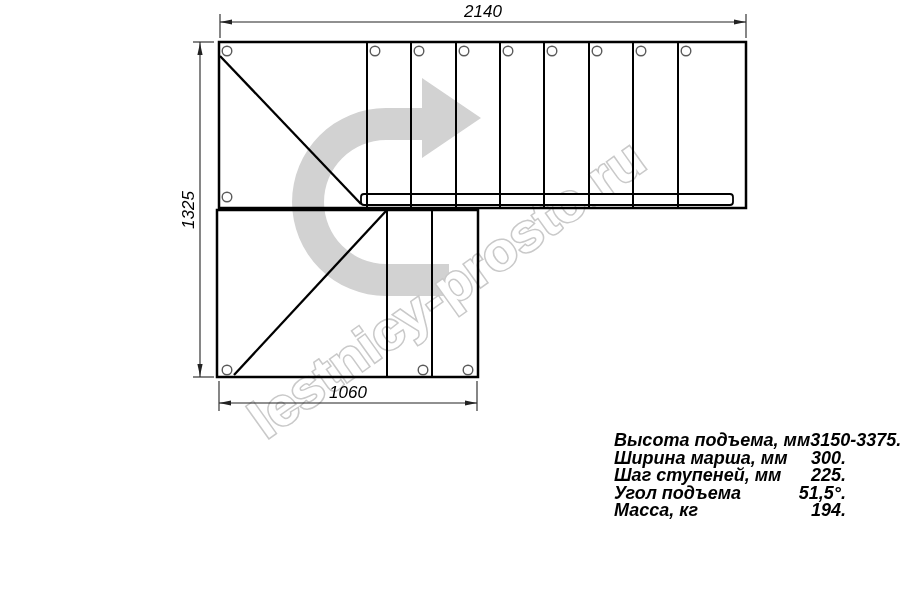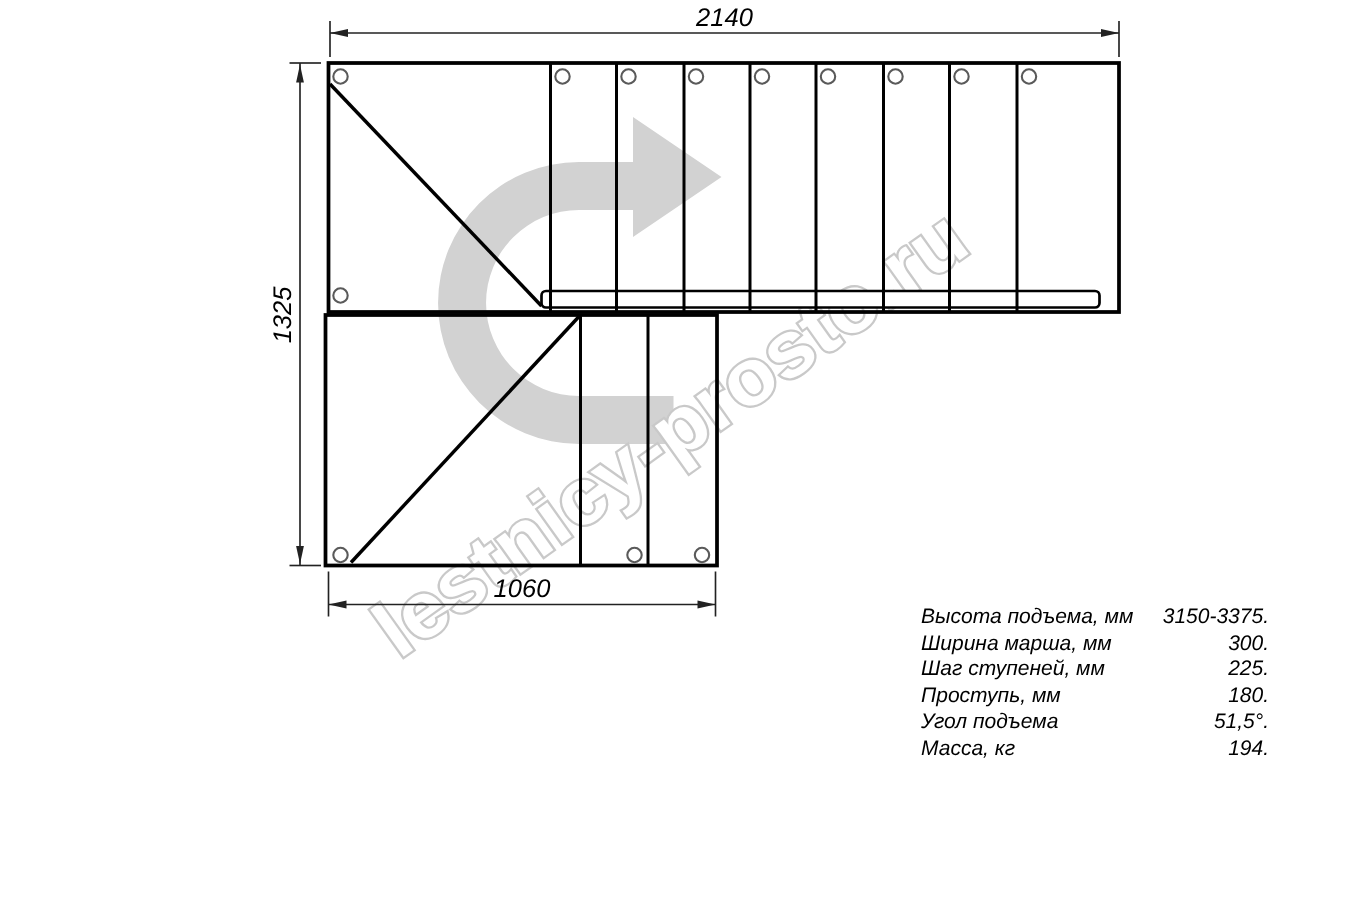--- a/index.html
+++ b/index.html
@@ -2,23 +2,23 @@
 <html><head>
 <meta charset="utf-8">
 <style>
   html,body{margin:0;padding:0;background:#ffffff;}
   .stage{
     position:relative;width:900px;height:600px;background:#ffffff;overflow:hidden;
     font-family:"Liberation Sans",sans-serif;
   }
   .stage svg{position:absolute;left:0;top:0;}
   .specs{
-    position:absolute;left:614px;top:402px;width:232px;
+    position:absolute;left:614px;top:432px;width:232px;
     font-family:"Liberation Sans",sans-serif;
-    font-style:italic;font-size:14px;line-height:17.6px;color:#000;
+    font-style:italic;font-size:18px;line-height:17.6px;color:#000;font-weight:bold;
   }
   .spec-row{display:flex;justify-content:space-between;white-space:nowrap;}
   .spec-label{text-align:left;}
   .spec-value{}
   .dim-text{
     font-family:"Liberation Sans",sans-serif;
     font-style:italic;font-size:17px;fill:#000;
   }
   .wm-text{
     font-family:"Liberation Sans",sans-serif;
@@ -119,24 +119,20 @@
     </div>
     <div class="spec-row">
       <span class="spec-label">Ширина марша, мм</span>
       <span class="spec-value">300.</span>
     </div>
     <div class="spec-row">
       <span class="spec-label">Шаг ступеней, мм</span>
       <span class="spec-value">225.</span>
     </div>
     <div class="spec-row">
-      <span class="spec-label">Проступь, мм</span>
-      <span class="spec-value">180.</span>
-    </div>
-    <div class="spec-row">
       <span class="spec-label">Угол подъема</span>
       <span class="spec-value">51,5°.</span>
     </div>
     <div class="spec-row">
       <span class="spec-label">Масса, кг</span>
       <span class="spec-value">194.</span>
     </div>
   </div>
 
 </div>

